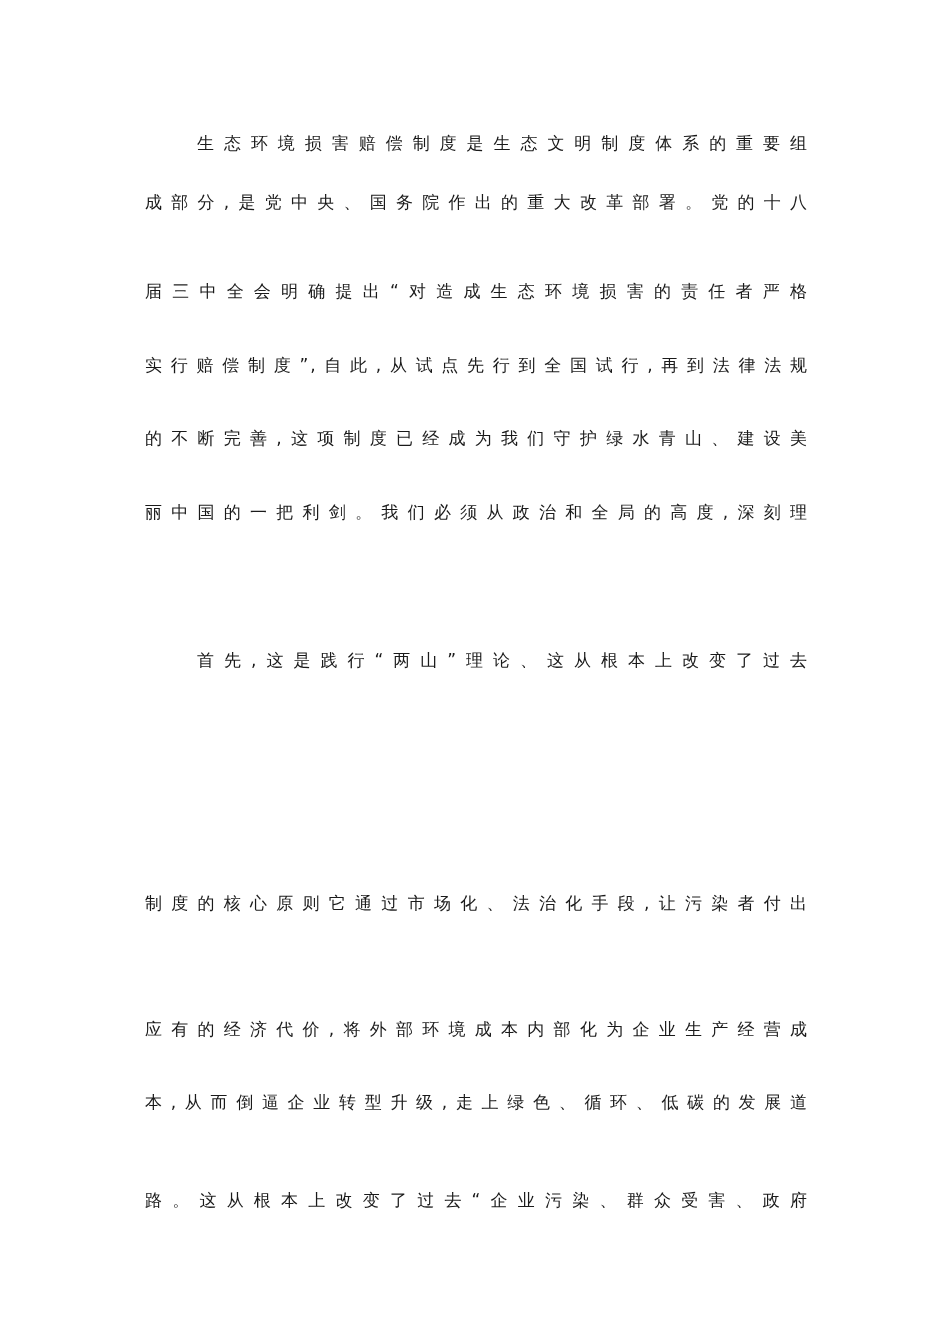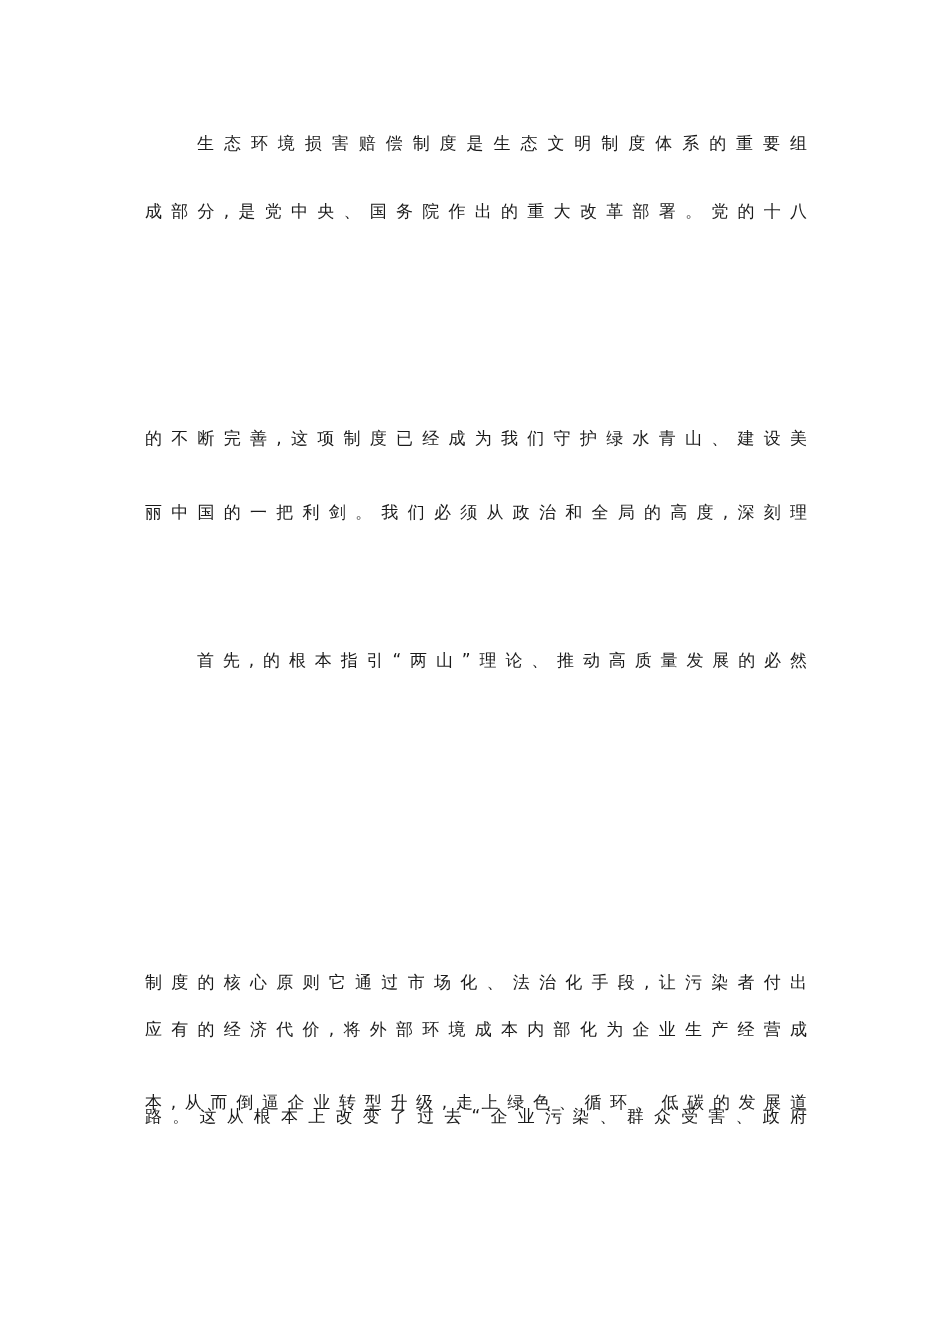--- a/index.html
+++ b/index.html
@@ -21,22 +21,24 @@
     }
     .line.indent { left: 197px; width: 612px; }
     .line.last { text-align-last: left; width: auto; }
   </style>
 </head>
 <body>
 
 <div class="page">
 
   <div class="line indent" style="top:123px">生态环境损害赔偿制度是生态文明制度体系的重要组</div>
-  <div class="line" style="top:191px">成部分,是党中央、国务院作出的重大改革部署。党的十八</div>
+  <div class="line" style="top:182px">成部分,是党中央、国务院作出的重大改革部署。党的十八</div>
+  <div class="line" style="top:271px">届三中全会明确提出“对造成生态环境损害的责任者严格</div>
+  <div class="line" style="top:345px">实行赔偿制度”,自此,从试点先行到全国试行,再到法律法规</div>
   <div class="line" style="top:418px">的不断完善,这项制度已经成为我们守护绿水青山、建设美</div>
   <div class="line" style="top:492px">丽中国的一把利剑。我们必须从政治和全局的高度,深刻理</div>
 
-  <div class="line indent" style="top:640px">首先,的根本指引“两山”理论、推动高质量发展的必然</div>
-  <div class="line" style="top:962px">制度的核心原则它通过市场化、法治化手段,让污染者付出</div>
+  <div class="line indent" style="top:640px">首先,这是践行“两山”理论、这从根本上改变了过去</div>
+  <div class="line" style="top:883px">制度的核心原则它通过市场化、法治化手段,让污染者付出</div>
   <div class="line" style="top:1082px">本,从而倒逼企业转型升级,走上绿色、循环、低碳的发展道</div>
   <div class="line" style="top:1009px">应有的经济代价,将外部环境成本内部化为企业生产经营成</div>
-  <div class="line" style="top:1096px">路。这从根本上改变了过去“企业污染、群众受害、政府</div>
+  <div class="line" style="top:1180px">路。这从根本上改变了过去“企业污染、群众受害、政府</div>
 </div>
 
 </body></html>

